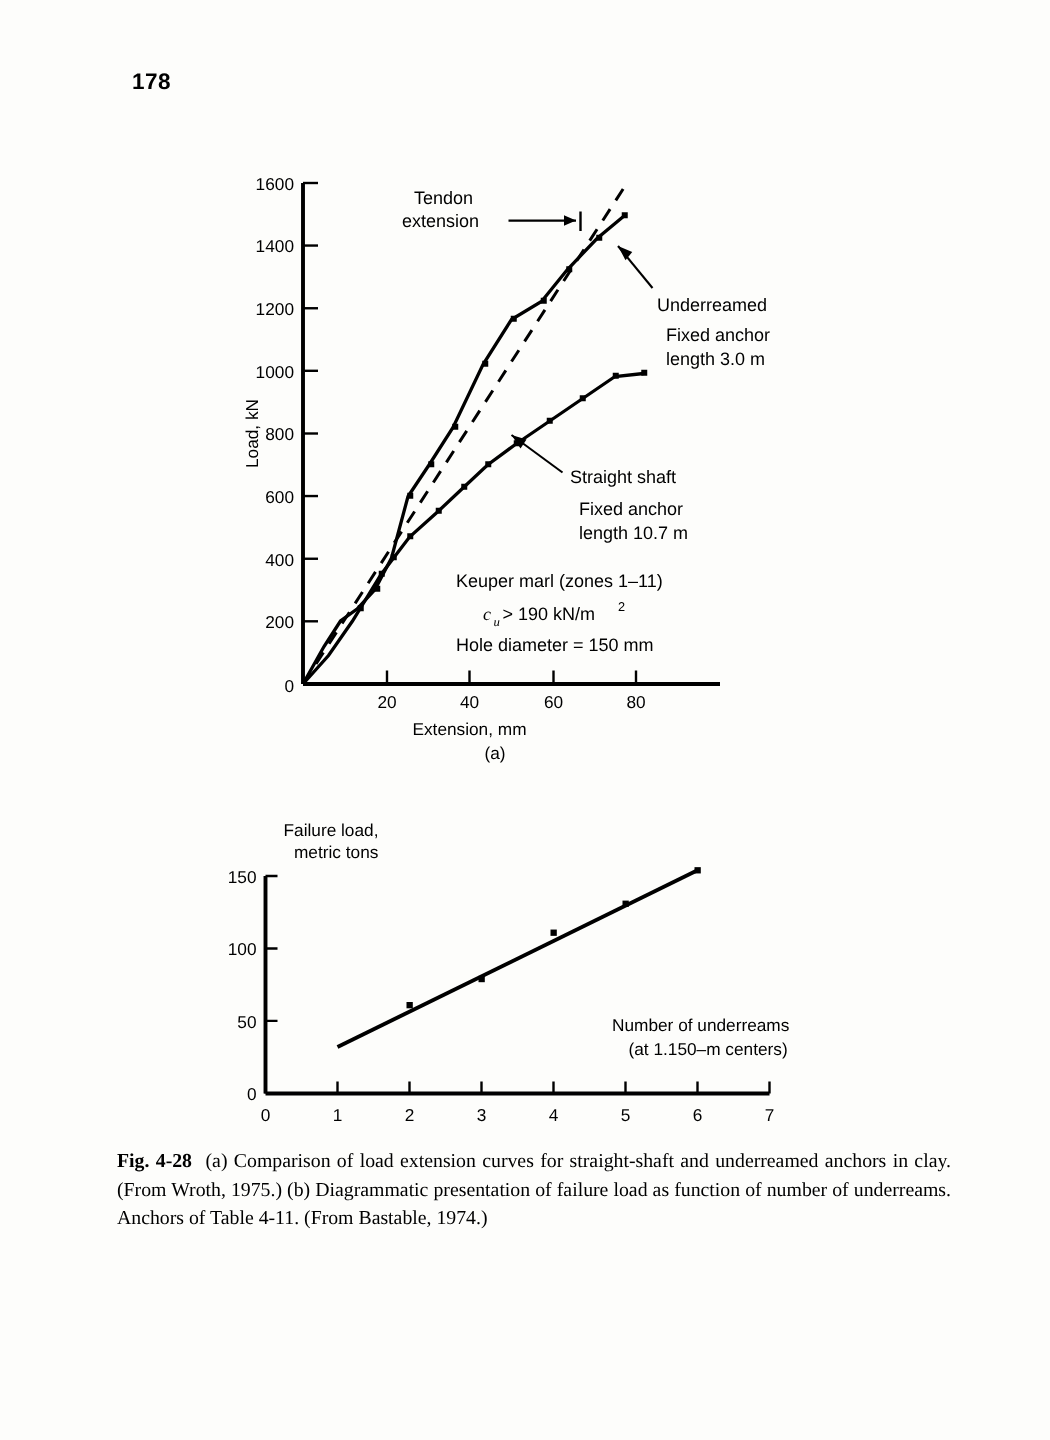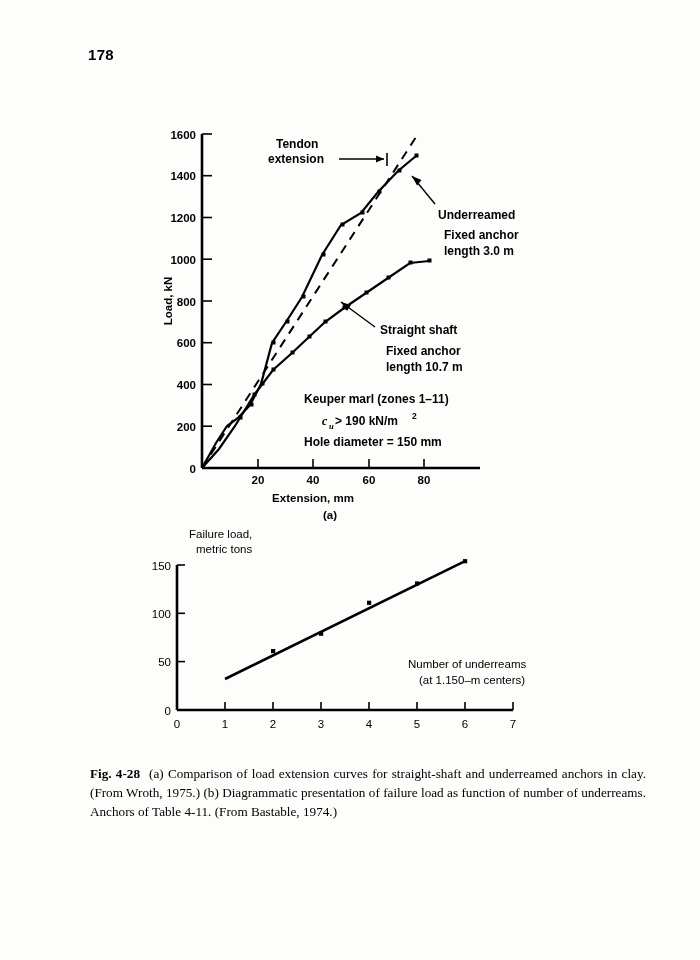--- a/index.html
+++ b/index.html
@@ -47,49 +47,48 @@
   
   .figure {
     position: absolute;
     top: 100px;
     left: 0;
     width: 700px;
     height: 660px;
   }
   .chart-a {
     position: absolute;
-    top: 12px;
+    top: 0;
     left: 0;
     width: 700px;
     height: 420px;
-    font-weight: bold;
   }
   .chart-b {
     position: absolute;
-    top: 420px;
+    top: 439px;
     left: 0;
     width: 700px;
     height: 250px;
   }
   svg { display: block; }
 
   .subcap {
     position: absolute;
     font-family: "Liberation Sans", sans-serif;
     font-size: 11.5px;
     text-align: center;
     width: 60px;
   }
   .subcap-a { left: 300px; top: 397px; }
 
   
   .caption {
     position: absolute;
     top: 764px;
-    left: 90px;
+    left: 78px;
     width: 556px;
     font-family: "Liberation Serif", serif;
     font-size: 13.2px;
     line-height: 1.45;
     text-align: justify;
   }
   .caption .figno { font-weight: bold; }
   .caption .gap { display: inline-block; width: 9px; }
 </style>
 </head>

